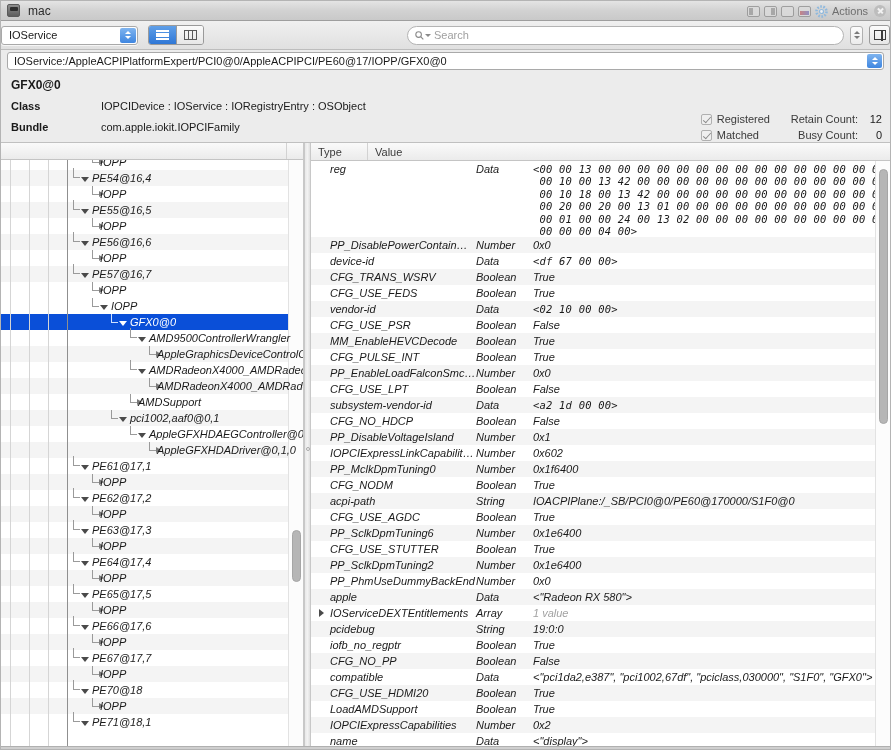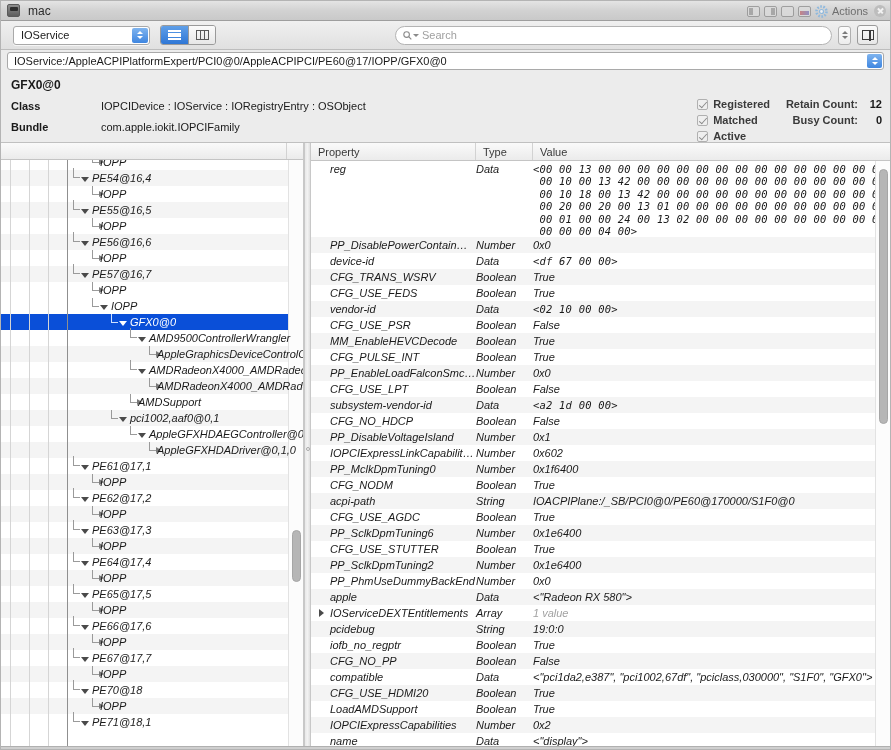--- a/index.html
+++ b/index.html
@@ -48,21 +48,21 @@
     content:""; position:absolute; left:2.5px; top:5px; width:7px; height:1.5px; background:#f2f2f2;
   }
   .tb-close:before { transform: rotate(45deg); }
   .tb-close:after { transform: rotate(-45deg); }
 
   
   .toolbar {
     height: 29px; flex: 0 0 29px;
     background: linear-gradient(to bottom,#f0f0f0,#e0e0e0);
     border-bottom: 1px solid #bdbdbd;
-    display: flex; align-items: center; padding: 0 12px; gap: 6px;
+    display: flex; align-items: center; padding: 0 0; gap: 6px;
   }
   .popup {
     width: 137px; height: 19px; background: #fff; border: 1px solid #a9a9a9;
     border-radius: 3px; display: flex; align-items: center; position: relative;
     padding-left: 7px; font-size: 11px; color: #1a1a1a;
     box-shadow: 0 1px 0 rgba(255,255,255,.7);
   }
   .popup-arrows {
     position: absolute; right: 1px; top: 1px; bottom: 1px; width: 16px;
     background: linear-gradient(to bottom,#7fb4ef,#3f86e0); border-radius: 2px;
@@ -118,21 +118,21 @@
   .path-arrows i { width:0;height:0;border-left:3px solid transparent;border-right:3px solid transparent; }
   .path-arrows i.up { border-bottom:3.5px solid #fff; }
   .path-arrows i.dn { border-top:3.5px solid #fff; }
 
   
   .info { flex: 0 0 66px; background: #ececec; position: relative; padding: 6px 0 0 10px; }
   .info-title { font-size: 12px; font-weight: bold; color: #1a1a1a; margin-bottom: 8px; }
   .info-row { display:flex; align-items:flex-start; margin-bottom: 9px; }
   .info-label { width: 90px; font-size: 11px; font-weight: bold; color: #1a1a1a; }
   .info-value { font-size: 11px; color: #1a1a1a; }
-  .info-right { position: absolute; right: 8px; top: 26px; display: flex; gap: 10px; font-weight: bold; }
+  .info-right { position: absolute; right: 8px; top: 41px; display: flex; gap: 10px; }
   .chk-col { display: flex; flex-direction: column; gap: 4px; }
   .chk { display: flex; align-items: center; gap: 5px; font-size: 11px; color: #3a3a3a; }
   .chk-box { width: 11px; height: 11px; border: 1px solid #b0b0b0; border-radius: 2px;
              background: #efefef; position: relative; flex: none; }
   .chk-box.checked:after {
     content: ""; position: absolute; left: 3px; top: 0px; width: 3px; height: 7px;
     border: solid #8a8a8a; border-width: 0 1.5px 1.5px 0; transform: rotate(42deg);
   }
   .cnt-col { display: flex; flex-direction: column; gap: 4px; }
   .cnt-row { display: flex; align-items: center; font-size: 11px; color: #3a3a3a; }
@@ -480,21 +480,20 @@
         </div>
       </div>
     </div>
 
     <div class="splitter">
       <div class="splitter-dot"></div>
     </div>
 
     <div class="prop-pane">
       <div class="prop-head">
-        <div class="ph c1">Property</div>
         <div class="ph c2">Type</div>
         <div class="ph c3">Value</div>
       </div>
       <div class="prop-body">
         <div id="prop-rows">
             <div class="prow">
               <div class="pc c1">reg</div>
               <div class="pc c2">Data</div>
               <div class="pc c3 mono" style="white-space: pre;">&lt;00 00 13 00 00 00 00 00 00 00 00 00 00 00 00 00 00 00
  00 10 00 13 42 00 00 00 00 00 00 00 00 00 00 00 00 00

